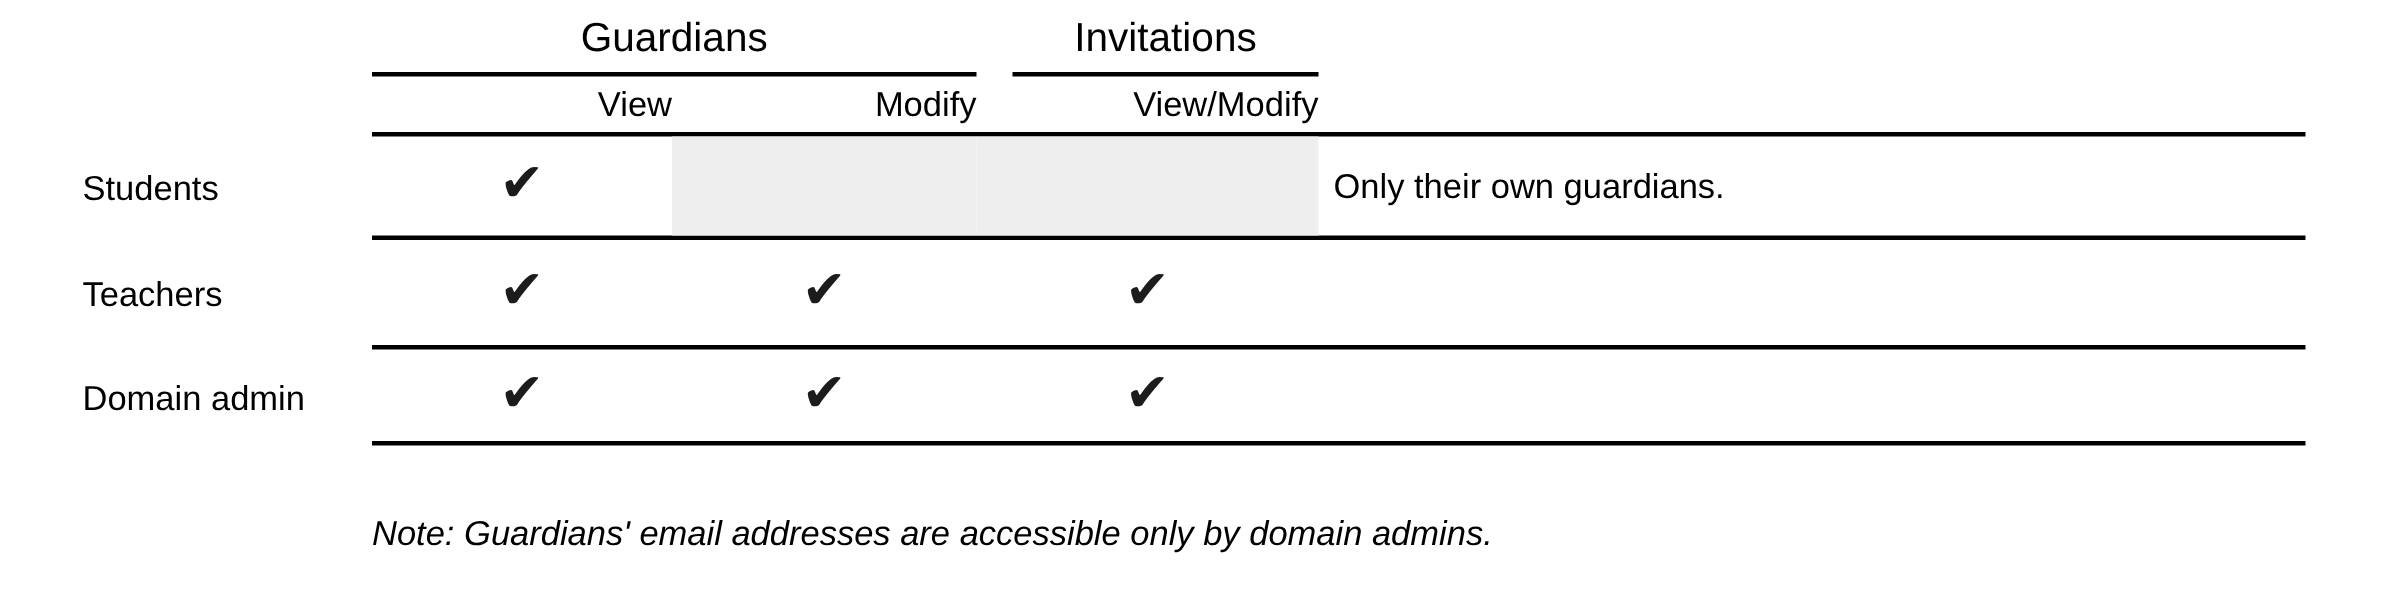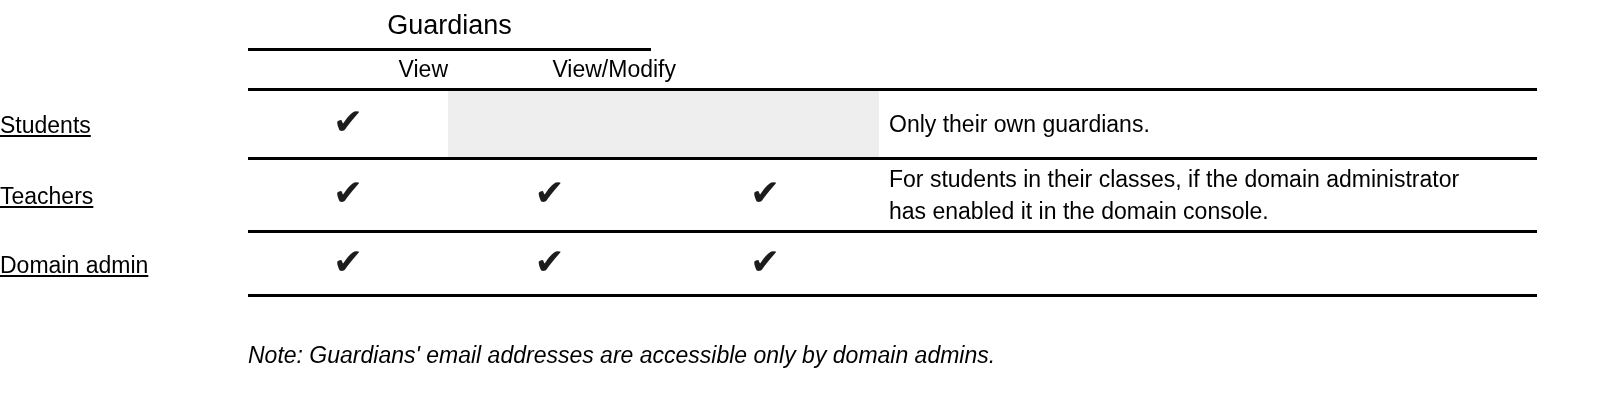--- a/index.html
+++ b/index.html
@@ -74,24 +74,24 @@
   .body-row {
     display: flex;
     width: 1537px;
   }
   .row-students .row-content { height: 69px; }
   .row-teachers .row-content { height: 73px; }
   .row-admin    .row-content { height: 64px; }
   .rowlabel {
     width: 248px;
     box-sizing: border-box;
-    display: flex;
-    align-items: center;
-    font-size: 23px;
-    text-decoration: underline;
+    padding-left: 55px;
+    display: flex;
+    align-items: center;
+    font-size: 23px;
   }
   .row-content {
     display: flex;
     width: 1289px;
     border-bottom: 3px solid #000;
     box-sizing: border-box;
   }
   .cell {
     display: flex;
     justify-content: center;
@@ -131,25 +131,31 @@
 <body>
 
 <div class="page">
   <div class="tbl">
 
     <div class="hgroup-row">
       <div class="hgroup hg-guardians">
         <span>Guardians</span>
       </div>
       <div class="hg-gap"></div>
+      <div class="hgroup hg-invitations">
+        <span>Invitations</span>
+      </div>
     </div>
 
     <div class="cols-row">
       <div class="colcell c-view">
         <span>View</span>
+      </div>
+      <div class="colcell c-modify">
+        <span>Modify</span>
       </div>
       <div class="colcell c-invit">
         <span>View/Modify</span>
       </div>
       <div class="colcell c-note"></div>
     </div>
 
     <div class="body-row row-students">
       <div class="rowlabel">Students</div>
       <div class="row-content">
@@ -167,22 +173,20 @@
       <div class="row-content">
         <div class="cell c-view">
           <span class="check">✔</span>
         </div>
         <div class="cell c-modify">
           <span class="check">✔</span>
         </div>
         <div class="cell c-invit">
           <span class="check">✔</span>
         </div>
-        <div class="notecell">For students in their classes, if the domain administrator
-has enabled it in the domain console.</div>
       </div>
     </div>
 
     <div class="body-row row-admin">
       <div class="rowlabel">Domain admin</div>
       <div class="row-content">
         <div class="cell c-view">
           <span class="check">✔</span>
         </div>
         <div class="cell c-modify">

